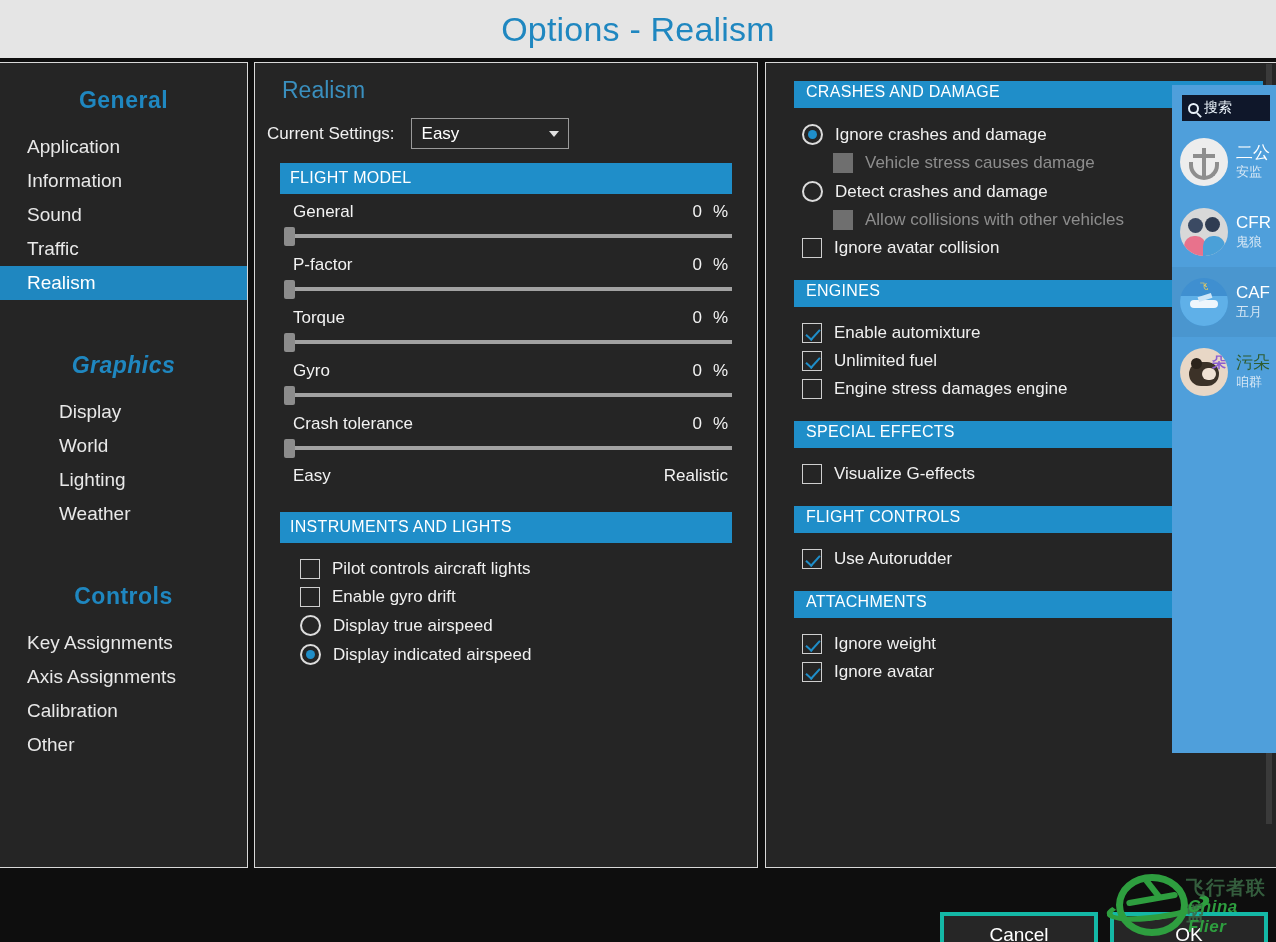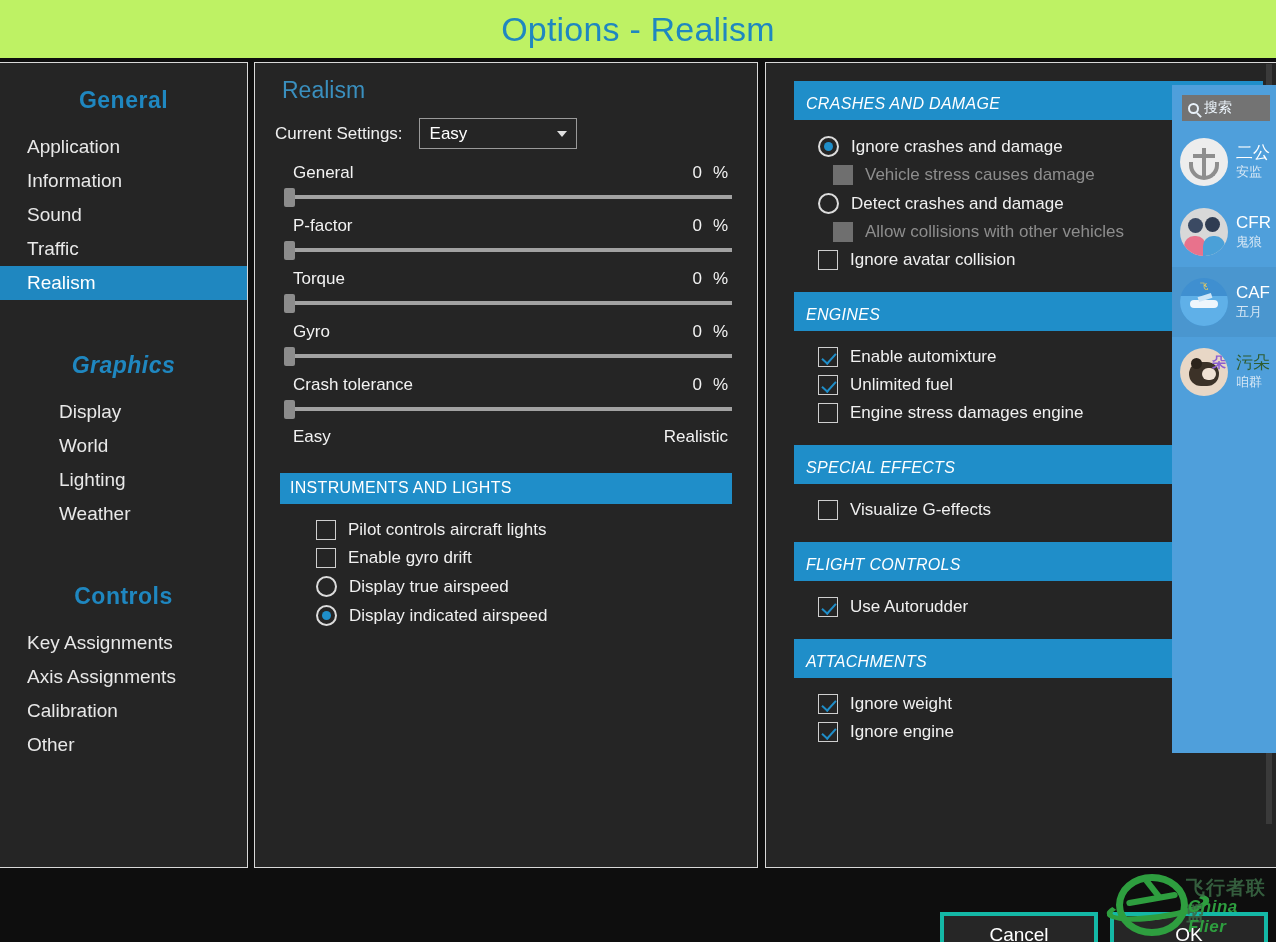--- a/index.html
+++ b/index.html
@@ -11,21 +11,21 @@
   }
   #app {
     position: relative;
     width: 1276px; height: 942px;
     background: #0e0e0e;
   }
 
   
   .titlebar {
     position: absolute; left: 0; top: 0; width: 1276px; height: 58px;
-    background: #bef264;
+    background: #e5e5e5;
     display: flex; align-items: center; justify-content: center;
   }
   .titlebar .title {
     color: #1f87c0; font-size: 34px; font-weight: 400; letter-spacing: .2px;
   }
 
   
   .panel {
     position: absolute;
     background: #252525;
@@ -44,21 +44,21 @@
     color: #e8e8e8; font-size: 19px; padding: 5px 0 5px 27px;
     line-height: 24px; cursor: pointer;
   }
   .side-item.active { background: #1f87c0; color: #ffffff; }
 
   
   .pane-head {
     color: #3a8fbe; font-size: 23px; padding: 14px 0 6px 27px;
   }
   .cur-row {
-    display: flex; align-items: center; padding: 8px 0 0 20px;
+    display: flex; align-items: center; padding: 8px 0 0 12px;
   }
   .cur-label { color: #f0f0f0; font-size: 17px; margin-right: 16px; }
   .dropdown {
     width: 158px; height: 31px; border: 1px solid #9a9a9a;
     background: #252525; color: #ffffff; font-size: 17px;
     display: flex; align-items: center; justify-content: space-between;
     padding: 0 9px 0 10px; cursor: pointer;
   }
   .caret { width: 0; height: 0; border-left: 5px solid transparent;
            border-right: 5px solid transparent; border-top: 6px solid #e0e0e0; }
@@ -85,21 +85,21 @@
   .thumb {
     position: absolute; left: 4px; top: 2px; width: 11px; height: 19px;
     background: #8c8c8c; border-radius: 2px;
   }
   .endcaps {
     display: flex; justify-content: space-between;
     color: #f2f2f2; font-size: 17px; padding: 7px 4px 0 13px;
   }
 
   
-  .opt-row { display: flex; align-items: center; margin: 8px 16px; }
+  .opt-row { display: flex; align-items: center; margin: 8px 0; }
   .opt-row.indent { margin-left: 31px; }
   .cbox {
     width: 20px; height: 20px; border: 1px solid #cfcfcf; background: #252525;
     position: relative; flex: none; cursor: pointer;
   }
   .cbox.checked::after {
     content: ""; position: absolute; left: 6px; top: 2px;
     width: 6px; height: 12px; border: solid #1f8ec9;
     border-width: 0 2px 2px 0; transform: rotate(42deg);
   }
@@ -114,21 +114,21 @@
     width: 9px; height: 9px; border-radius: 50%; background: #1f8ec9;
   }
   .opt-label { color: #f0f0f0; font-size: 17px; margin-left: 12px; }
   .opt-label.dim { color: #8d8d8d; }
 
   
   .right-inner { padding: 18px 0 0 0; }
   .r-sect { margin: 0 0 0 0; }
   .r-head {
     background: #1f8ec9; color: #ffffff; font-size: 16px;
-    letter-spacing: .3px; padding: 14px 0 7px 12px; margin: 0 10px 0 28px; font-style: italic;
+    letter-spacing: .3px; padding: 2px 0 7px 12px; margin: 0 10px 0 28px;
   }
   .r-body { padding: 8px 0 14px 36px; }
   .r-scroll {
     position: absolute; right: 1px; top: 1px; width: 12px; bottom: 1px;
     background: #252525;
   }
   .r-scroll .bar {
     position: absolute; left: 3px; top: 0; width: 6px; height: 760px;
     background: #3a3a3a;
   }
@@ -143,21 +143,21 @@
   }
   #btn-cancel { left: 940px; top: 891px; width: 158px; }
   #btn-ok     { left: 1110px; top: 891px; width: 158px; }
 
   
   #qq {
     position: absolute; left: 1172px; top: 85px; width: 104px; height: 668px;
     background: #4f9fdb; overflow: hidden;
   }
   #qq .search {
-    margin: 10px 6px 6px 10px; height: 26px; background: #737373;
+    margin: 10px 6px 6px 10px; height: 26px; background: #0f172a;
     display: flex; align-items: center; padding-left: 6px;
   }
   #qq .search .mag {
     width: 11px; height: 11px; border: 2px solid #e9f2fa; border-radius: 50%;
     position: relative; flex: none;
   }
   #qq .search .mag::after {
     content: ""; position: absolute; right: -5px; bottom: -4px;
     width: 6px; height: 2px; background: #e9f2fa; transform: rotate(45deg);
   }
@@ -287,20 +287,21 @@
 
     <div class="cur-row">
       <div class="cur-label">Current Settings:</div>
       <div class="dropdown">
         <span>Easy</span>
         <span class="caret"></span>
       </div>
     </div>
 
     <div class="center-inner">
+      <div class="sect-head">FLIGHT MODEL</div>
       <div id="sliders">
           <div class="slider-row">
             <div class="slider-label-row">
               <span>General</span>
               <span class="slider-val">
                 <span class="num">0</span>
                 <span class="pct">%</span>
               </span>
             </div>
             <div class="track-wrap">
@@ -454,21 +455,21 @@
         </div>
         <div class="r-sect">
           <div class="r-head">ATTACHMENTS</div>
           <div class="r-body">
             <div class="opt-row">
               <div class="cbox checked"></div>
               <div class="opt-label">Ignore weight</div>
             </div>
             <div class="opt-row">
               <div class="cbox checked"></div>
-              <div class="opt-label">Ignore engine</div>
+              <div class="opt-label">Ignore avatar</div>
             </div>
           </div>
         </div>
       </div>
     <div class="r-scroll">
       <div class="bar"></div>
     </div>
   </div>
 
   <div class="btn" id="btn-cancel">Cancel</div>

